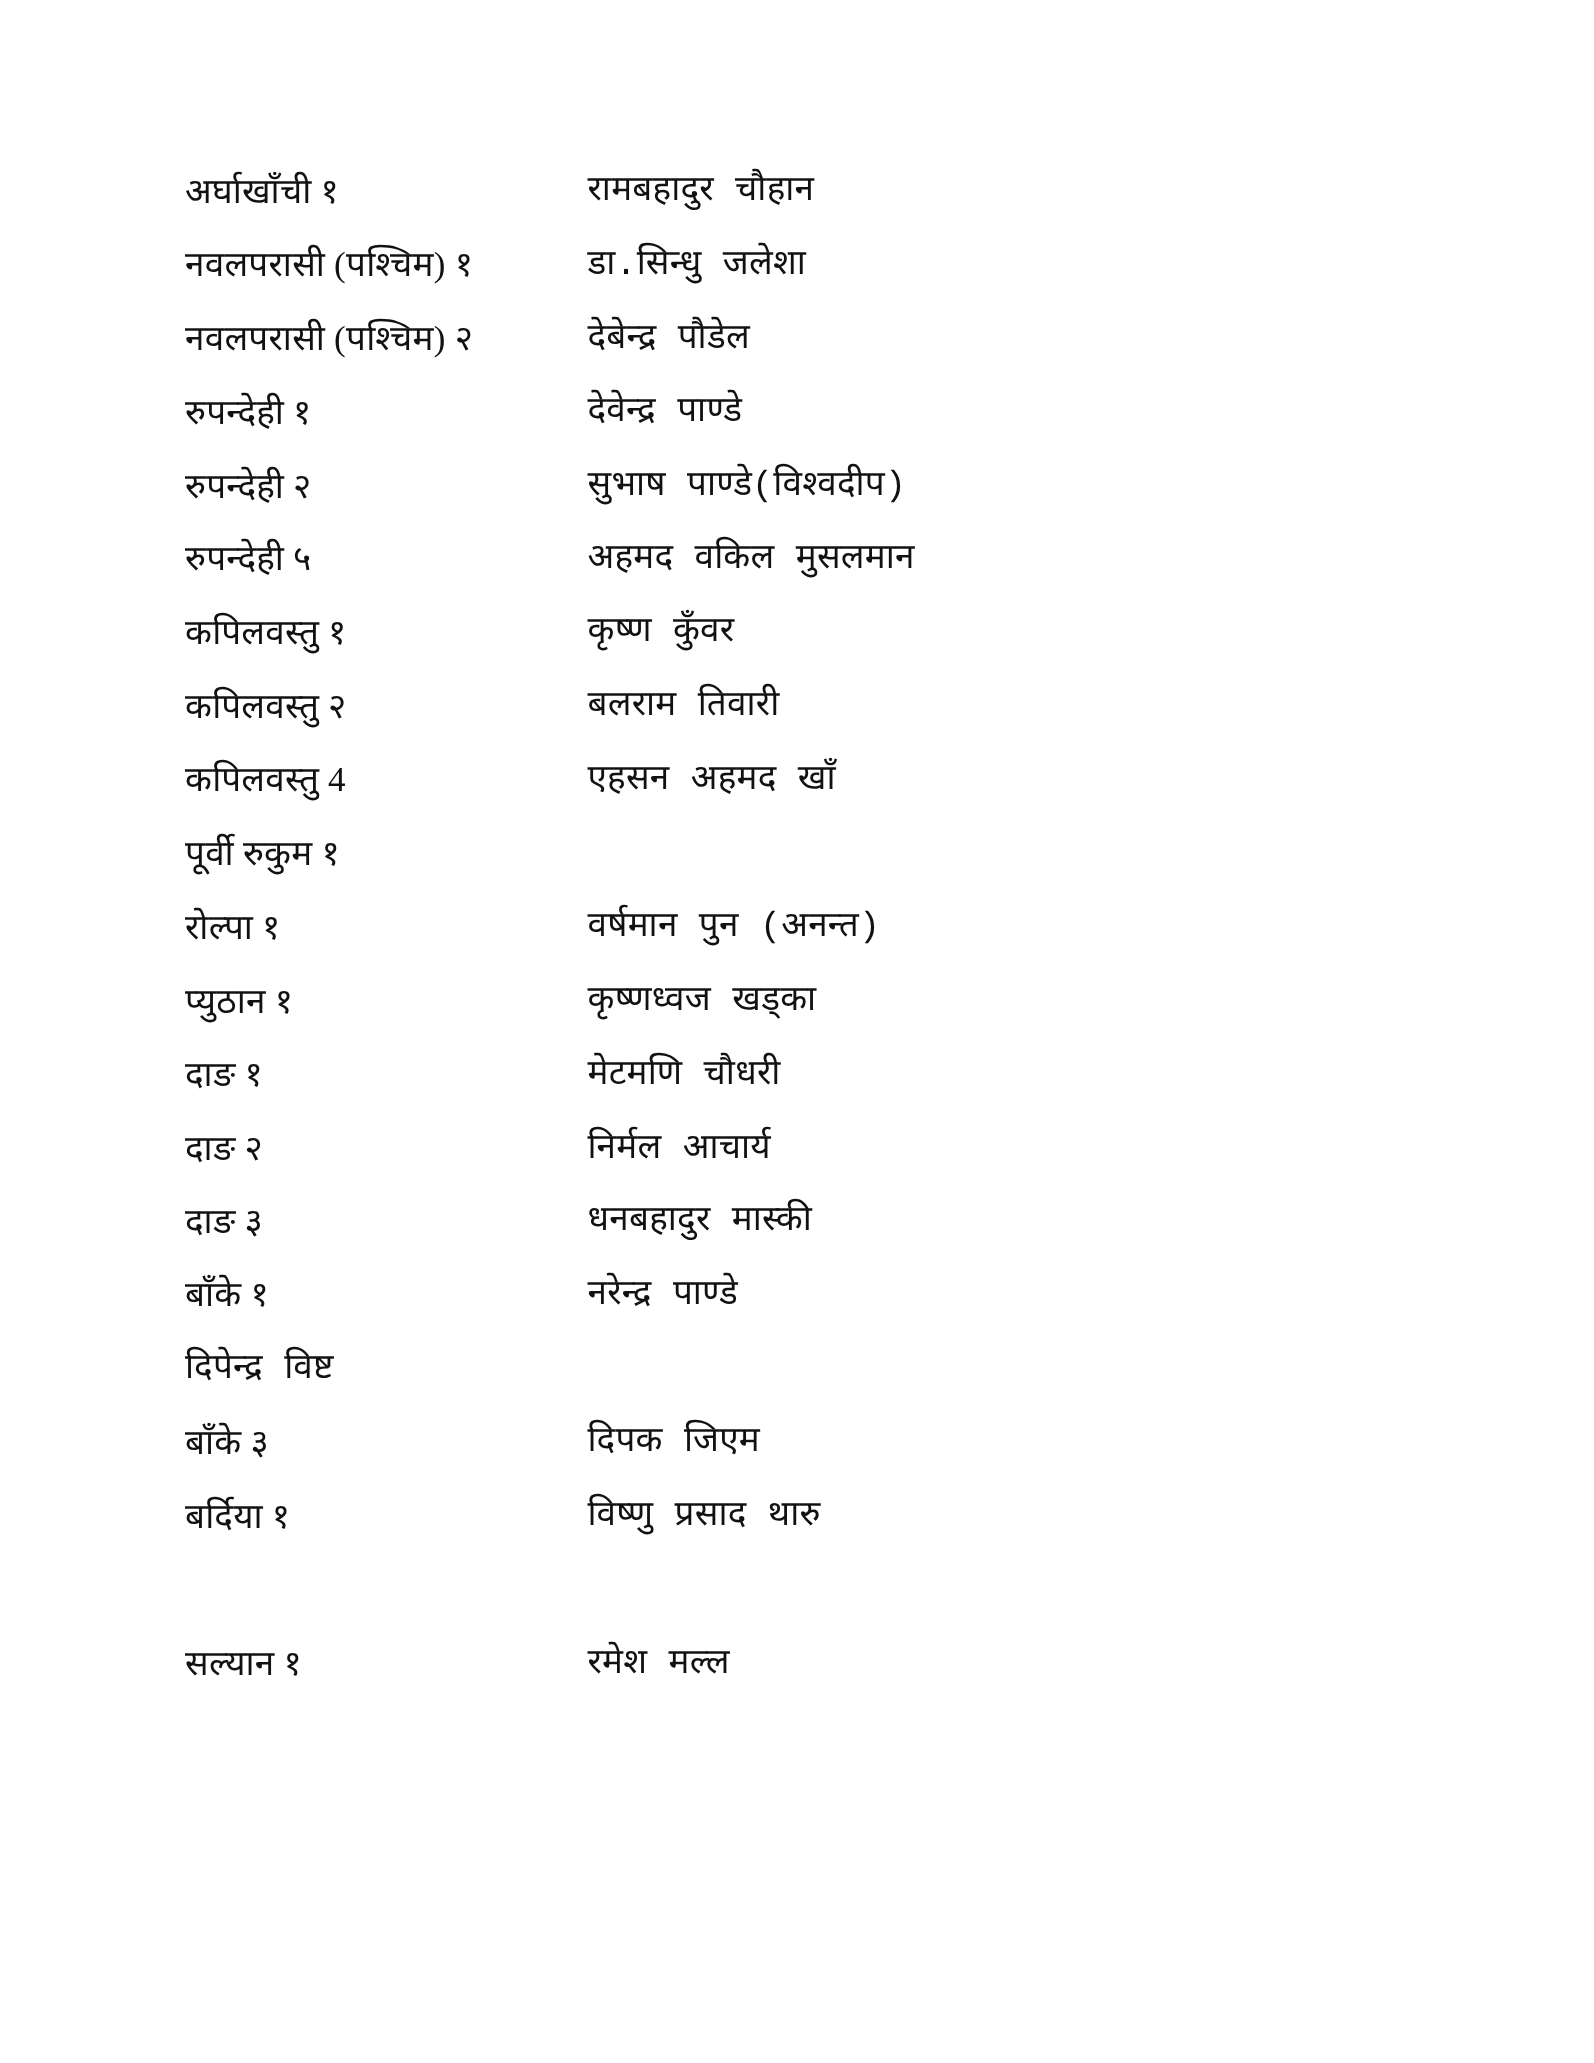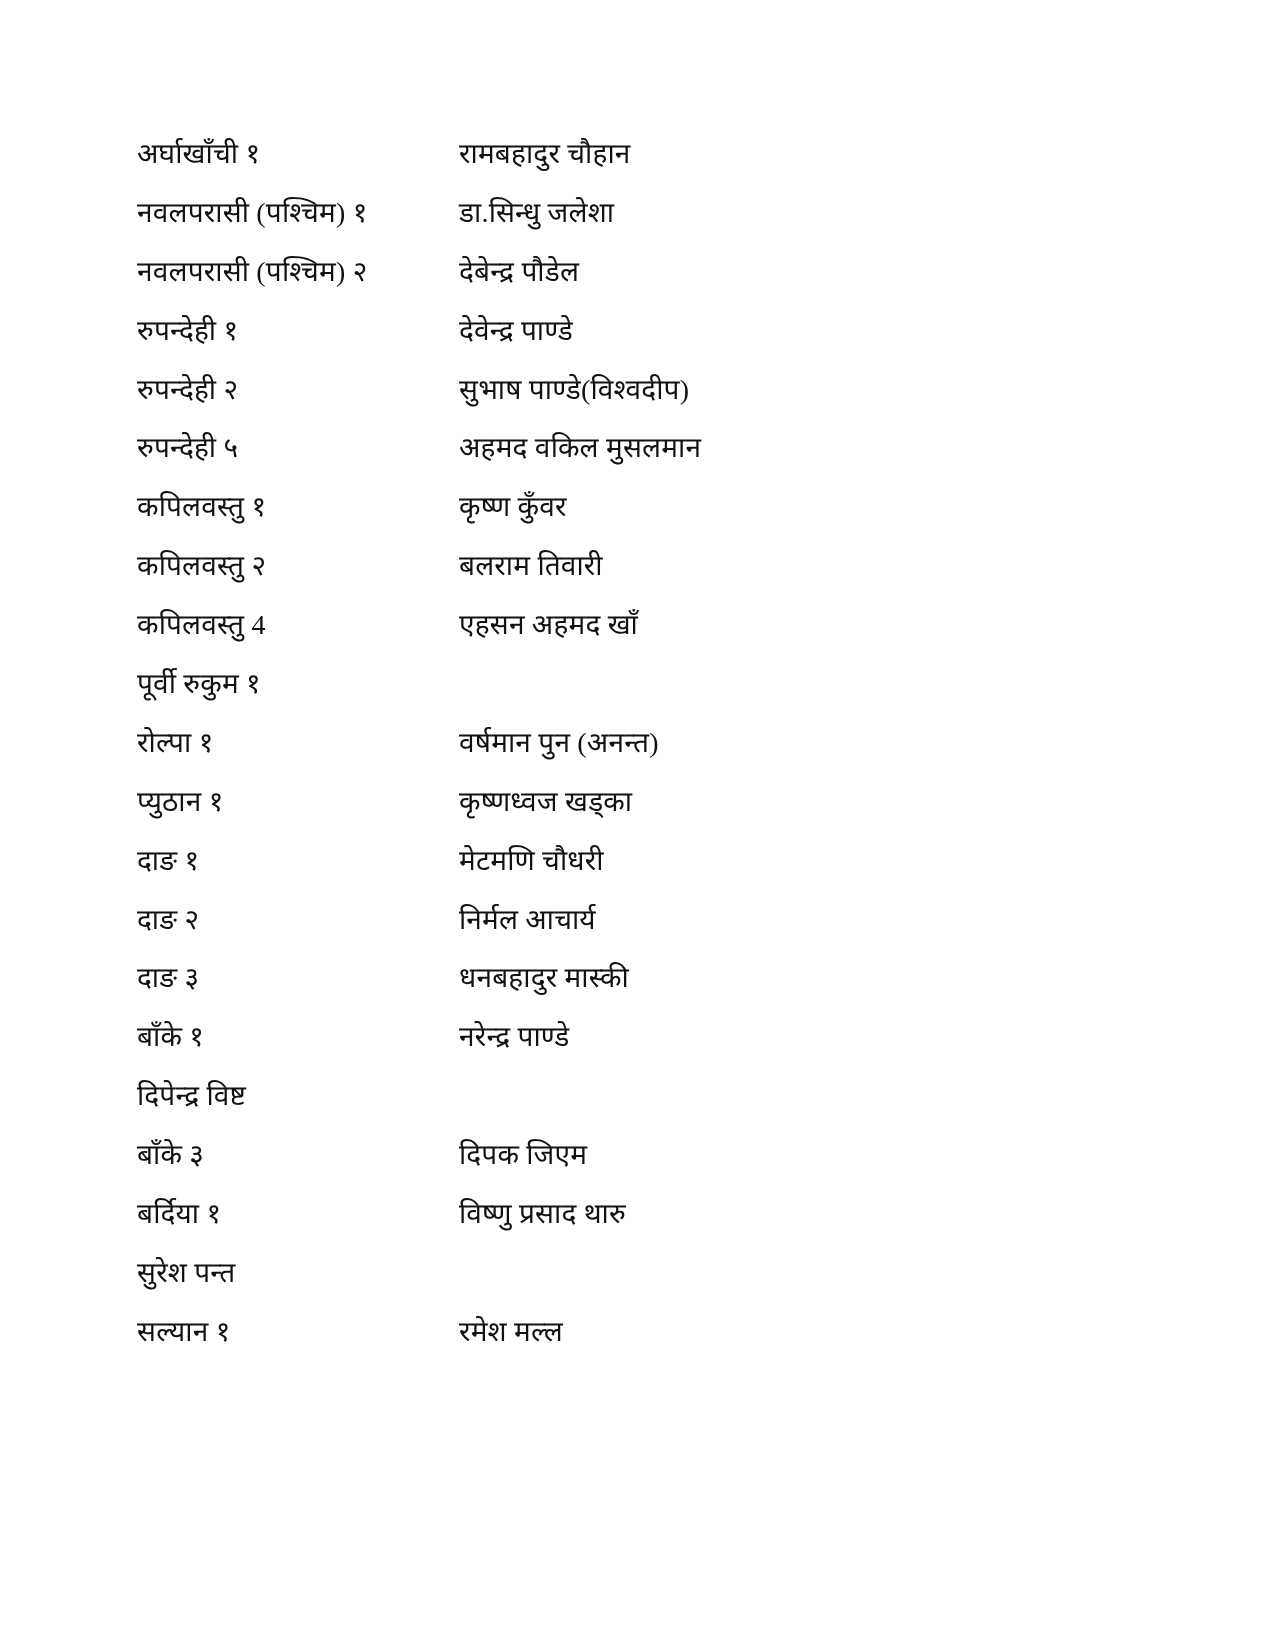--- a/index.html
+++ b/index.html
@@ -16,40 +16,41 @@
     overflow: hidden;
   }
   .page {
     position: absolute;
     inset: 0;
     background: #ffffff;
   }
   .list {
     position: absolute;
     top: 138px;
-    left: 137px;
+    left: 148px;
     right: 40px;
   }
   .row {
     display: flex;
     align-items: flex-start;
     height: 58.9px;
   }
   .cell {
     font-size: 28px;
     line-height: 1.15;
     white-space: nowrap;
     letter-spacing: 0.2px;
   }
   .cell.left {
     width: 322px;
     flex: 0 0 322px;
   }
   .cell.right {
     flex: 1;
+    font-family: Liberation Mono, monospace;
   }
 </style>
 </head>
 <body>
 
 <div class="page">
   <div class="list">
       <div class="row">
         <span class="cell left">अर्घाखाँची १</span>
         <span class="cell right">रामबहादुर चौहान</span>
@@ -118,20 +119,19 @@
       </div>
       <div class="row">
         <span class="cell left">बाँके ३</span>
         <span class="cell right">दिपक जिएम</span>
       </div>
       <div class="row">
         <span class="cell left">बर्दिया १</span>
         <span class="cell right">विष्णु प्रसाद थारु</span>
       </div>
       <div class="row">
-        <span class="cell right">सुरेश पन्त</span>
       </div>
       <div class="row">
         <span class="cell left">सल्यान १</span>
         <span class="cell right">रमेश मल्ल</span>
       </div>
     </div>
 </div>
 
 </body></html>

